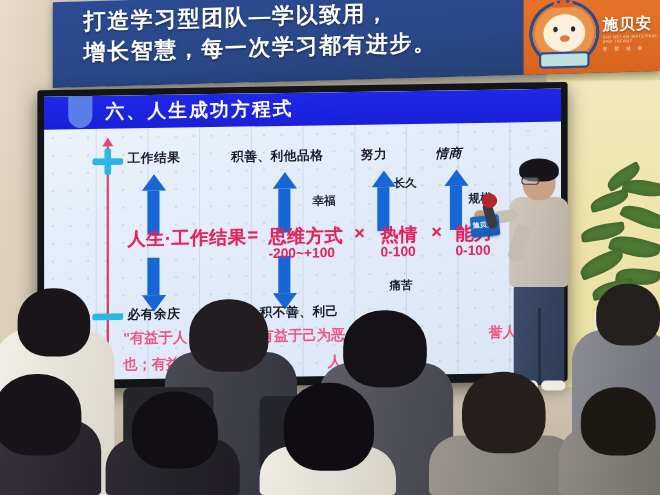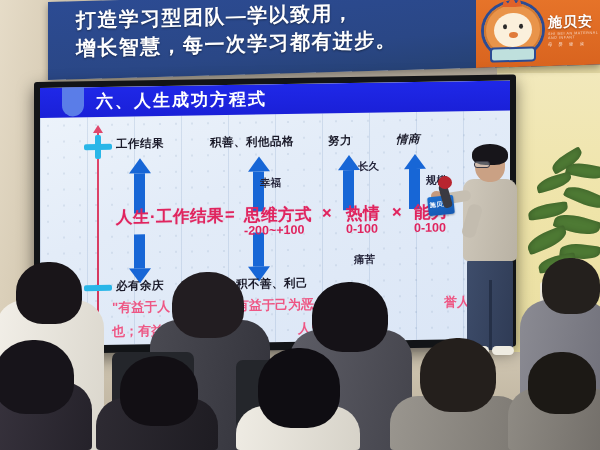--- a/index.html
+++ b/index.html
@@ -234,21 +234,21 @@
       <div class="arr" style="left:94px;top:148px;height:34px;"></div>
       <div class="arr-head-dn" style="left:89px;top:182px;"></div>
       <div class="arr" style="left:213px;top:148px;height:34px;"></div>
       <div class="arr-head-dn" style="left:208px;top:182px;"></div>
 
       <div class="lbl" style="left:76px;top:50px;">工作结果</div>
       <div class="lbl" style="left:170px;top:50px;">积善、利他品格</div>
       <div class="lbl" style="left:288px;top:50px;">努力</div>
       <div class="lbl" style="left:356px;top:50px;font-style:italic;">情商</div>
 
-      <div class="lbl-sm" style="left:220px;top:92px;">幸福</div>
+      <div class="lbl-sm" style="left:244px;top:92px;">幸福</div>
       <div class="lbl-sm" style="left:318px;top:77px;">长久</div>
       <div class="lbl-sm" style="left:386px;top:92px;">规模</div>
 
       <div class="eq" style="left:76px;top:120px;">人生·工作结果</div>
       <div class="eq" style="left:185px;top:120px;">=</div>
       <div class="eq" style="left:204px;top:120px;">思维方式</div>
       <div class="eq-num" style="left:204px;top:139px;">-200~+100</div>
       <div class="eq" style="left:282px;top:120px;">×</div>
       <div class="eq" style="left:306px;top:120px;">热情</div>
       <div class="eq-num" style="left:306px;top:139px;">0-100</div>

